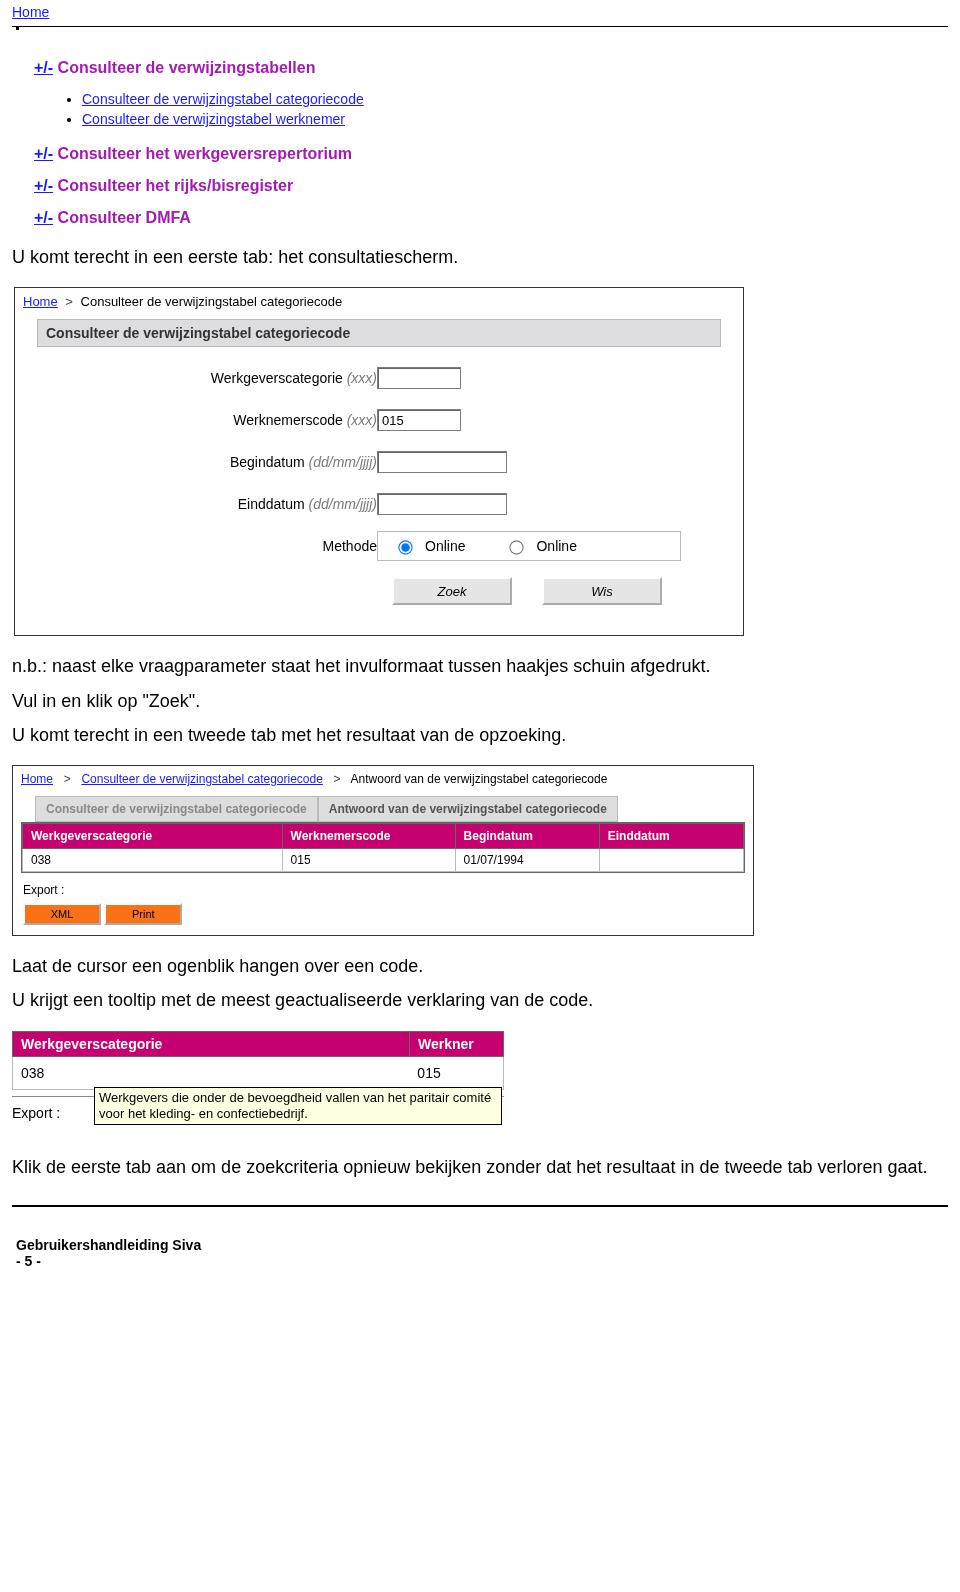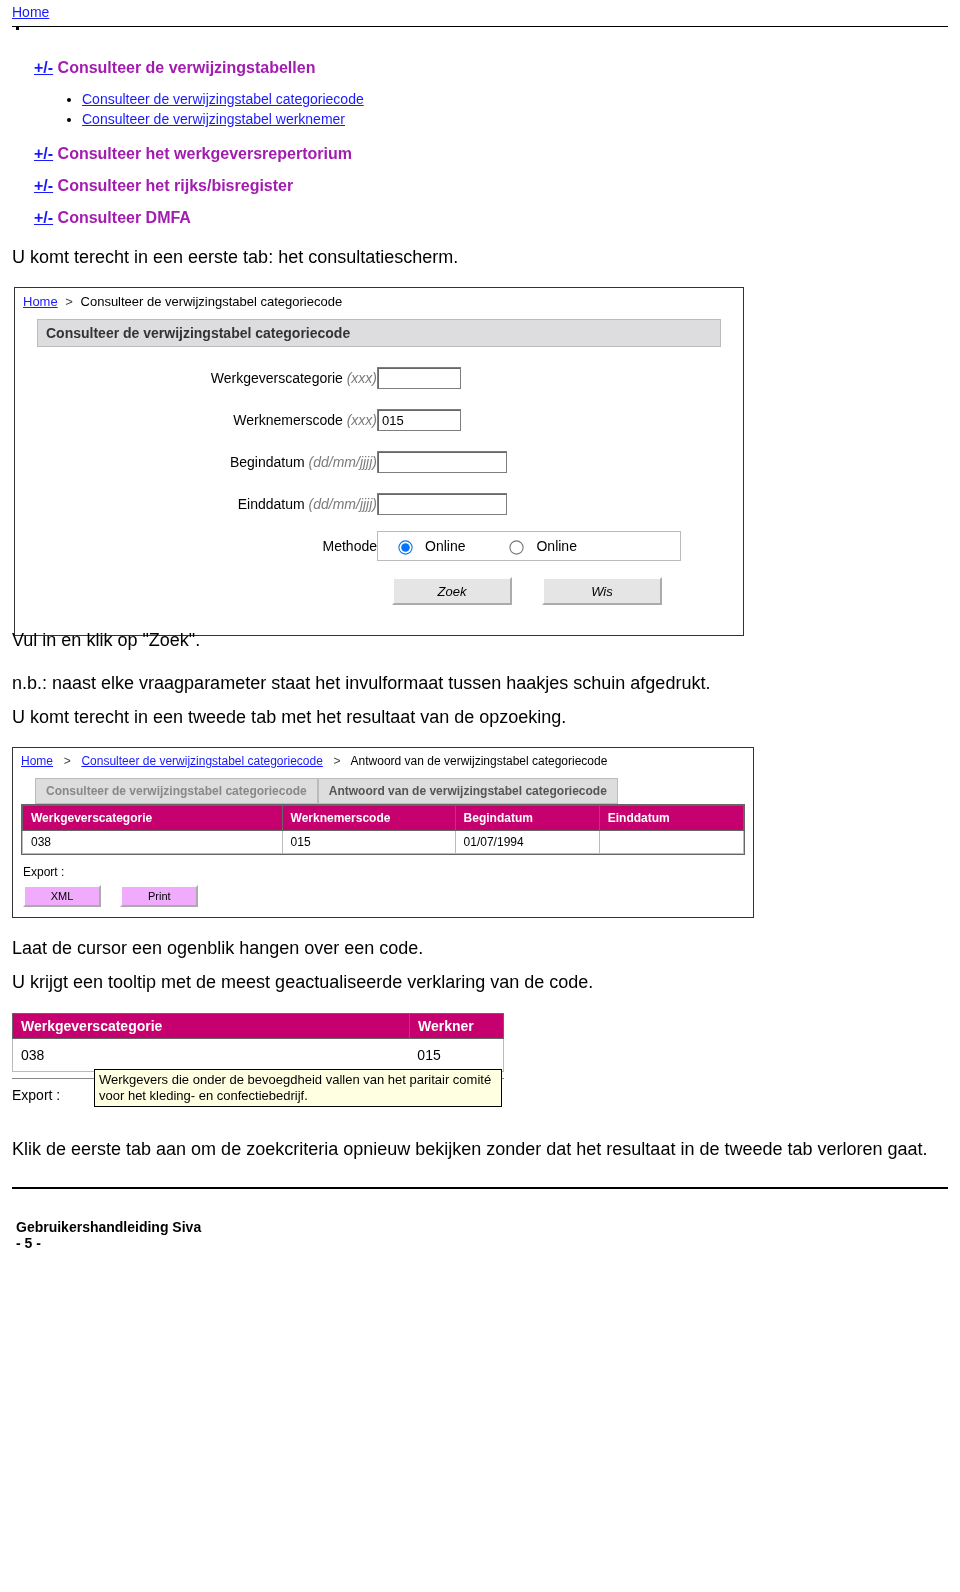--- a/index.html
+++ b/index.html
@@ -73,26 +73,25 @@
   .result-table-wrap { margin: 0 8px 10px 8px; border: 1px solid #666; }
   .result-table { width: 100%; border-collapse: collapse; font-family: Verdana, sans-serif; font-size: 12px; }
   .result-table th {
     background: #c6006f; color: #fff; text-align: left;
     padding: 5px 8px; border: 1px solid #666; font-weight: bold;
   }
   .result-table td { padding: 4px 8px; border: 1px solid #bbb; }
   .export-row { margin: 6px 10px 10px 10px; font-size: 12px; font-family: Verdana, sans-serif; }
   .mini-btn {
     width: 78px; height: 22px;
-    background: #f0abfc;
+    background: #f97316;
     border: 2px outset #fff;
     font-family: Verdana, sans-serif;
     font-size: 11px;
     cursor: pointer;
-    margin-right: 16px;
   }
 
   
   .shot4 { width: 492px; border: none; margin-top: 6px; position: relative; }
   .shot4 .thead4 { display: flex; }
   .thead4 .th4 {
     background: #c6006f; color: #fff; font-weight: bold;
     font-family: Verdana, sans-serif; font-size: 14px;
     padding: 4px 8px; border: 1px solid #666; box-sizing: border-box;
   }
@@ -219,22 +218,22 @@
           </label>
         </div>
       </div>
       <div class="btn-row">
         <button class="classic-btn">Zoek</button>
         <button class="classic-btn">Wis</button>
       </div>
     </div>
   </div>
 
+  <div class="body-text">n.b.: naast elke vraagparameter staat het invulformaat tussen haakjes schuin afgedrukt.</div>
   <div class="body-text" style="margin-top:-8px;">Vul in en klik op "Zoek".</div>
-  <div class="body-text">n.b.: naast elke vraagparameter staat het invulformaat tussen haakjes schuin afgedrukt.</div>
   <div class="body-text" style="margin-top:-8px;">U komt terecht in een tweede tab met het resultaat van de opzoeking.</div>
 
   <div class="shot shot3">
     <div class="bc3">
       <a href="#" class="link">Home</a>
       <span class="bc-sep">&nbsp;&gt;&nbsp;</span>
       <a href="#" class="link">Consulteer de verwijzingstabel categoriecode</a>
       <span class="bc-sep">&nbsp;&gt;&nbsp;</span>
       <span>Antwoord van de verwijzingstabel categoriecode</span>
     </div>

